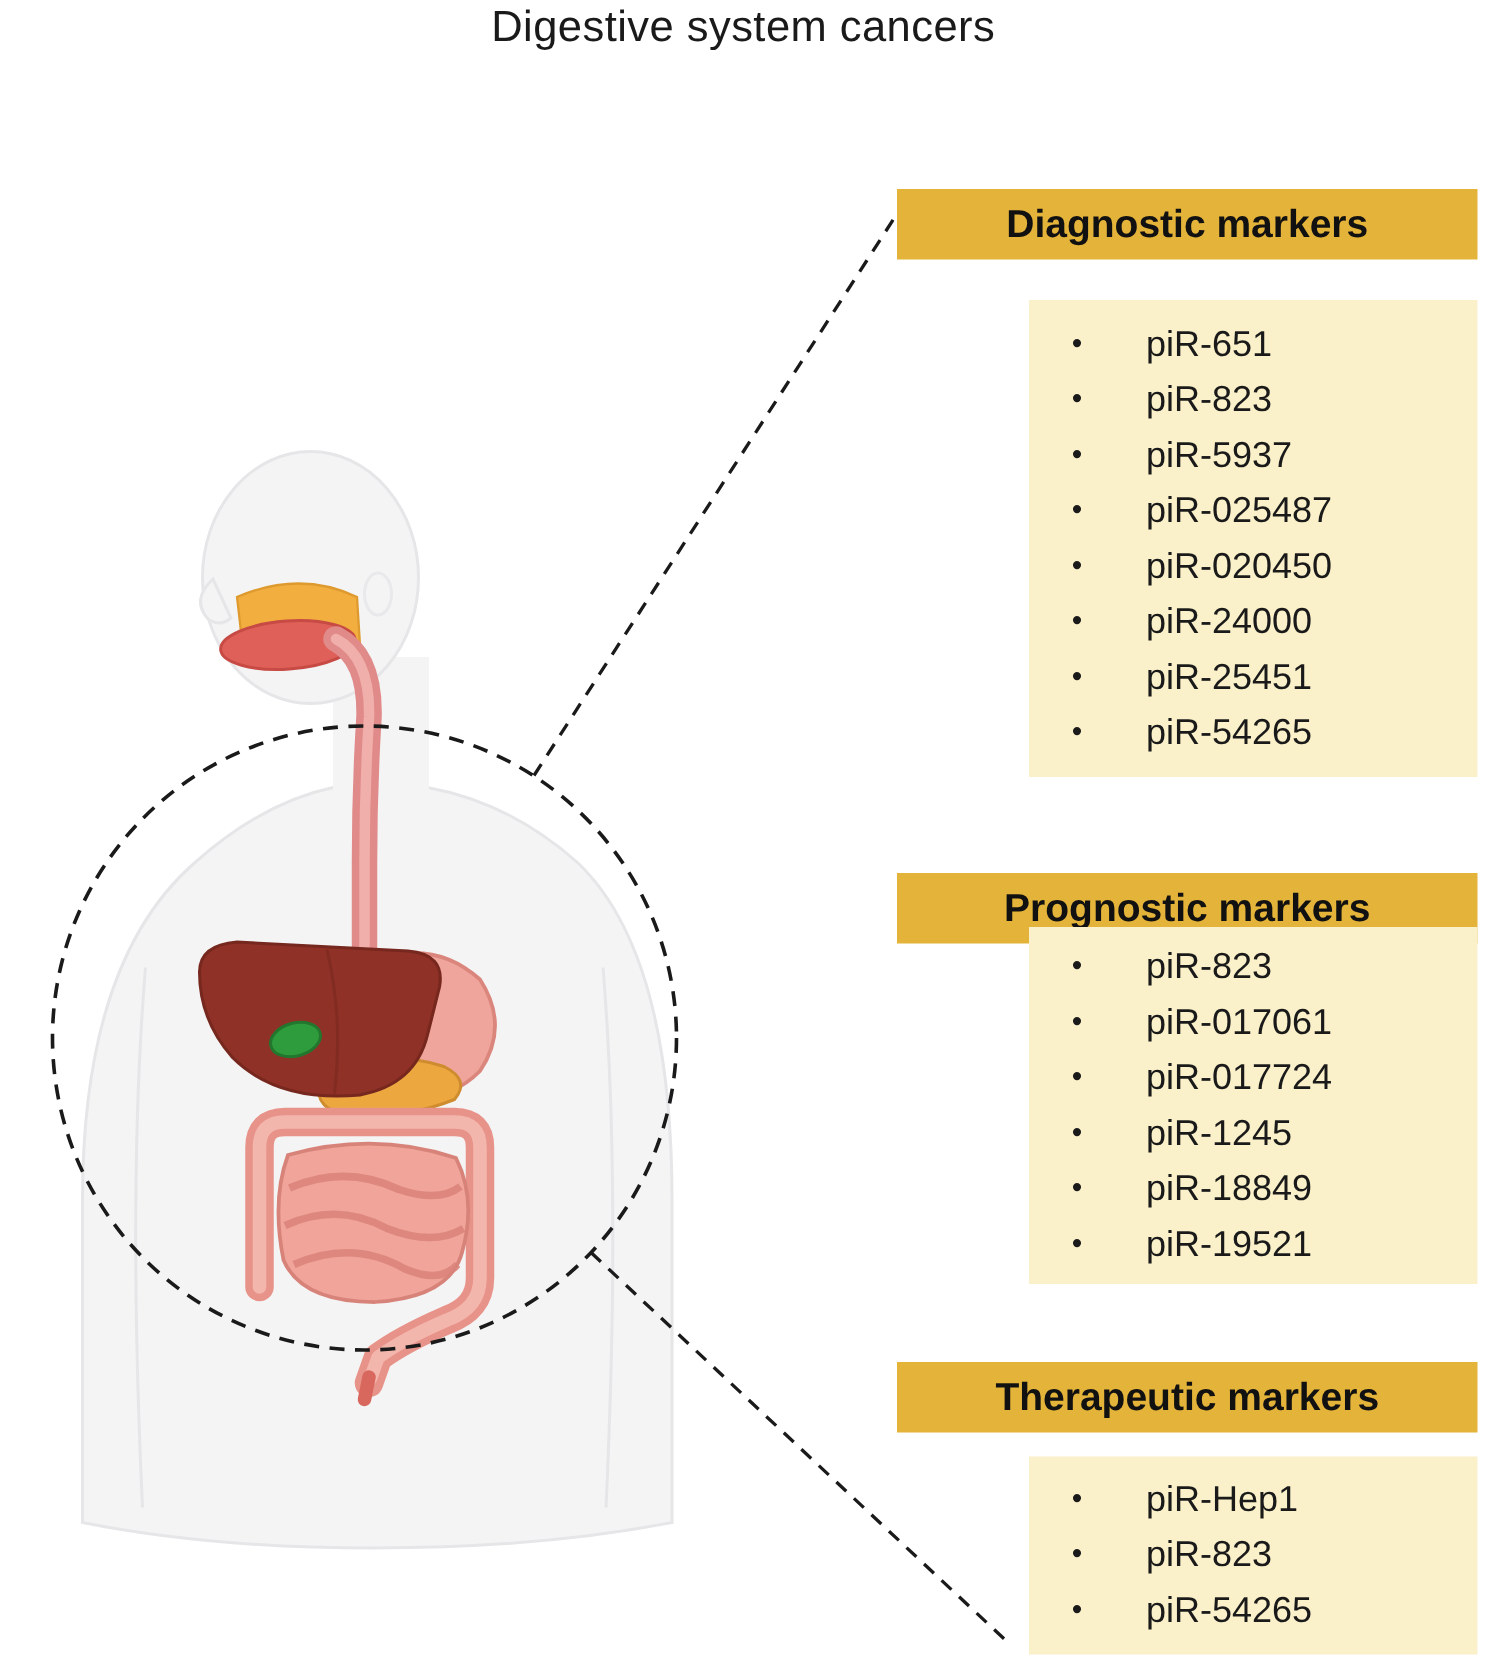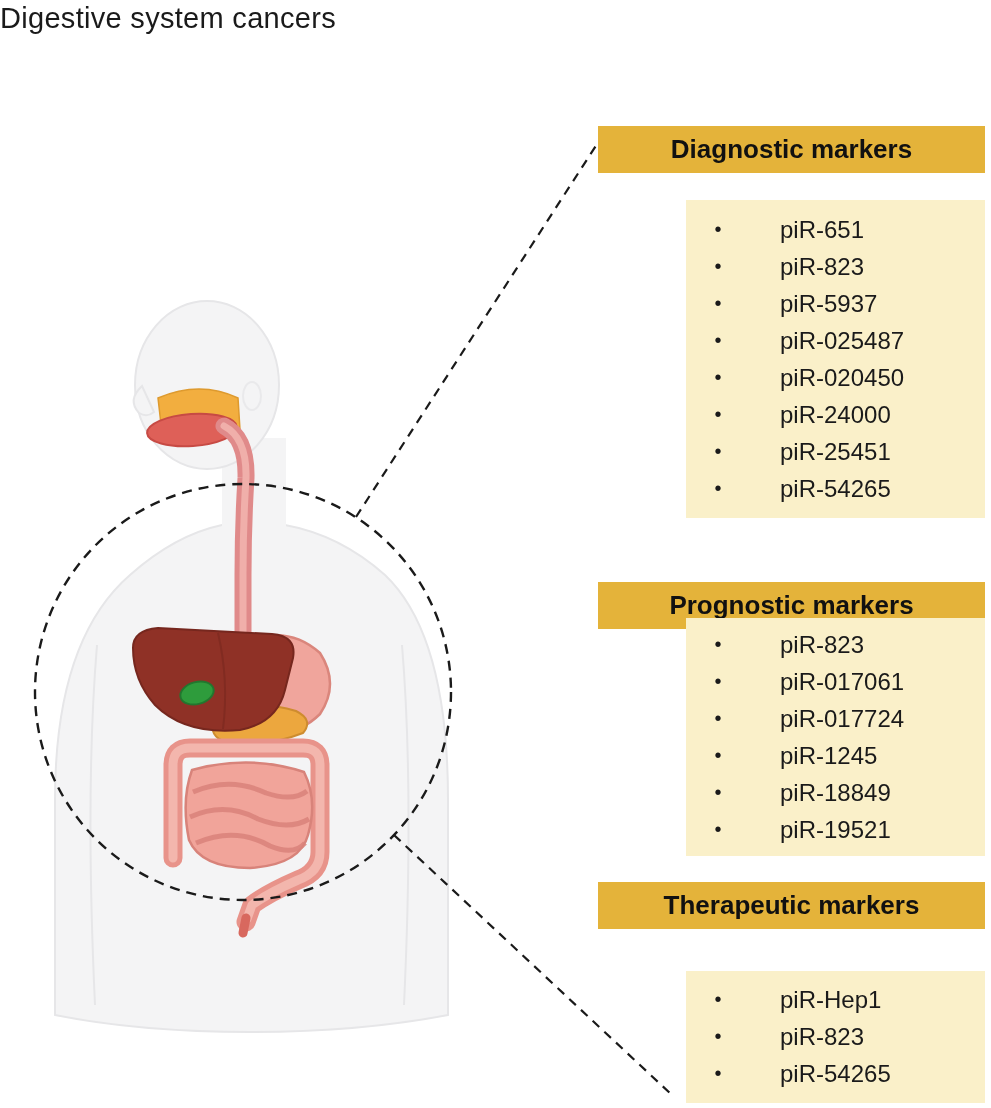--- a/index.html
+++ b/index.html
@@ -14,21 +14,21 @@
     overflow: hidden;
   }
 
   .anatomy-svg { position: absolute; left: 0; top: 0; }
 
   .figure-title {
     position: absolute;
     top: 2px;
     left: 0;
     width: 100%;
-    text-align: left;
+    text-align: center;
     font-size: 29px;
     font-weight: 400;
     color: #1a1a1a;
     letter-spacing: 0.3px;
   }
 
   .panel-header {
     position: absolute;
     left: 598px;
     width: 387px;
@@ -58,27 +58,27 @@
     font-size: 24px;
     color: #1a1a1a;
   }
   .bullet {
     width: 16px;
     margin-left: 24px;
     text-align: center;
     font-size: 20px;
     color: #1a1a1a;
   }
-  .marker-label { margin-left: 54px; white-space: nowrap; }
+  .marker-label { margin-left: 38px; white-space: nowrap; }
 
   .hdr-diagnostic  { top: 126px; }
   .list-diagnostic { top: 200px; height: 318px; padding: 11px 0; }
   .hdr-prognostic  { top: 582px; }
   .list-prognostic { top: 618px; height: 238px; padding: 8px 0; }
-  .hdr-therapeutic  { top: 882px; justify-content: center; }
+  .hdr-therapeutic  { top: 908px; justify-content: center; }
   .list-therapeutic { top: 971px; height: 132px; padding: 10px 0; }
 </style>
 </head>
 <body>
 
 <div class="figure">
 
   <svg class="anatomy-svg" width="991" height="1108" viewBox="0 0 991 1108">
 
     <g>

